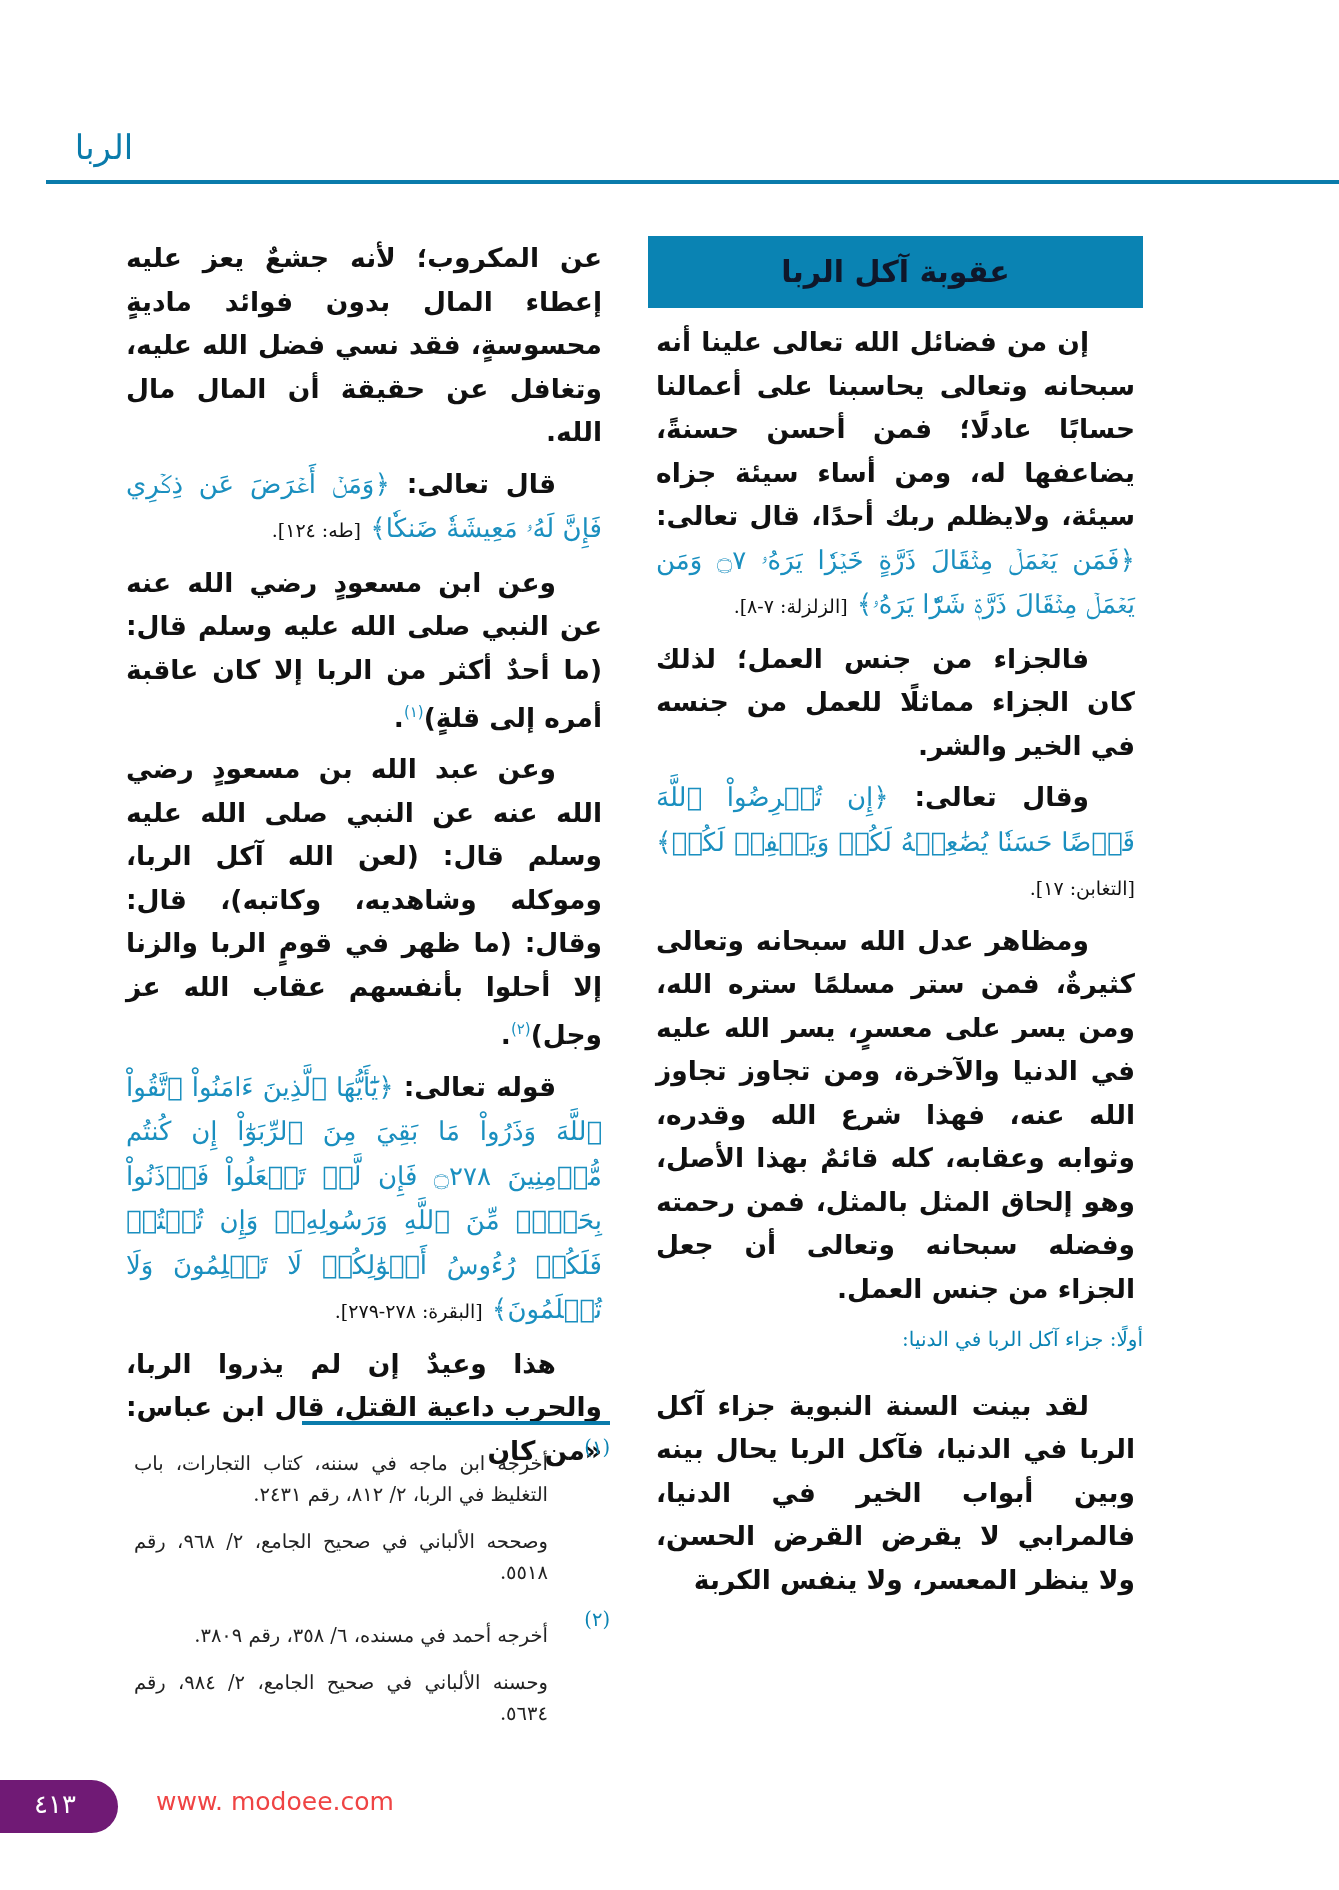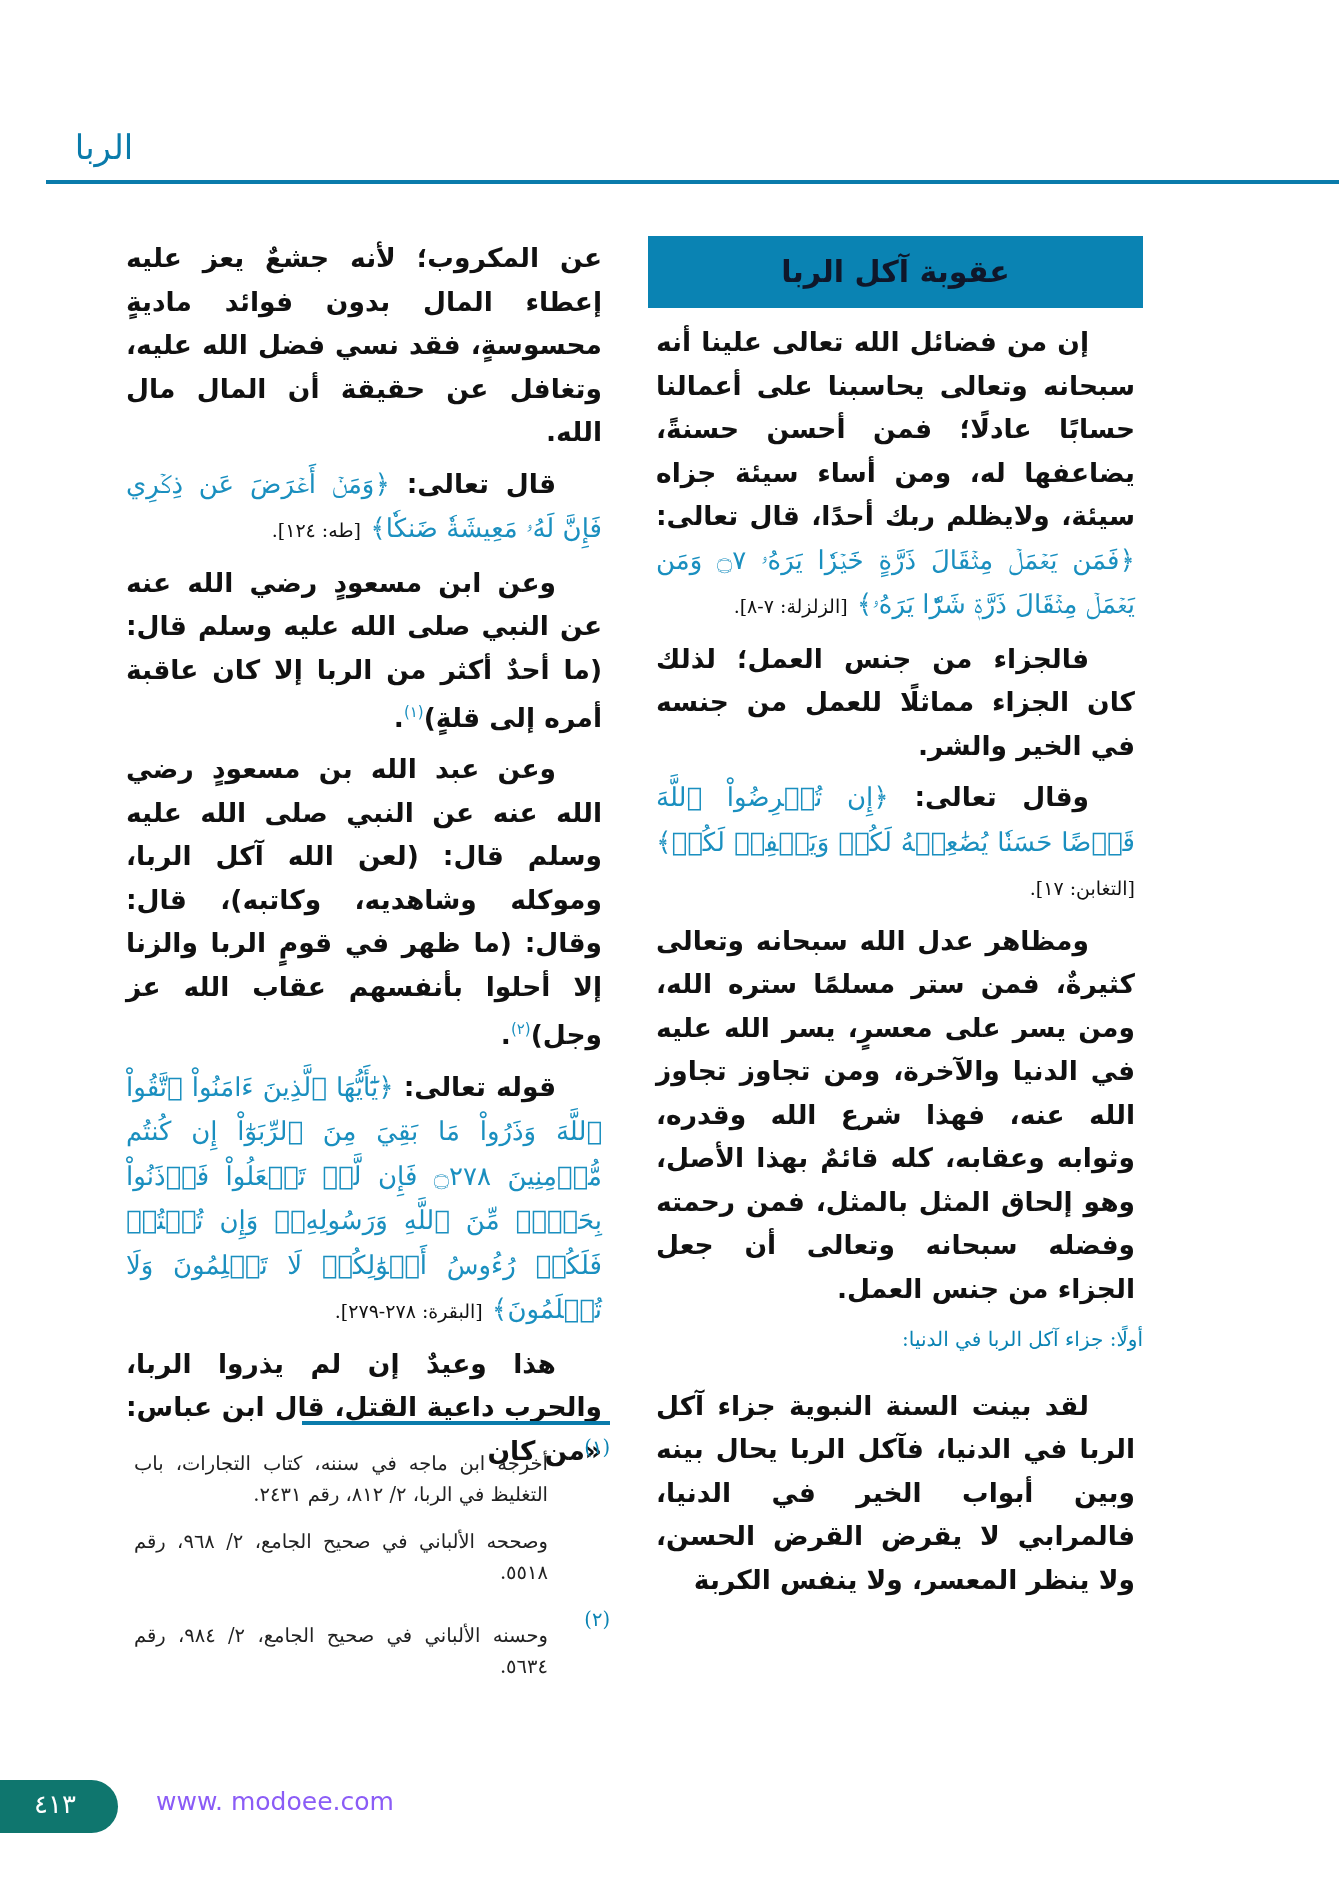--- a/index.html
+++ b/index.html
@@ -41,26 +41,26 @@
   }
   .footnotes {
     position: absolute; left: 118px; width: 492px; top: 1432px; direction: rtl;
     font-family: "DejaVu Serif", serif; font-size: 19.5px; line-height: 31px; color: #222;
   }
   .fn { display: flex; flex-direction: row; }
   .fn-num { color: #0a83b3; width: 46px; flex: none; }
   .fn-body { flex: 1; text-align: justify; text-align-last: right; }
   .fn-body p { margin: 16px; }
   .page-tab {
-    position: absolute; left: 0; top: 1780px; width: 118px; height: 53px; background: #0f766e;
+    position: absolute; left: 0; top: 1780px; width: 118px; height: 53px; background: #701a75;
     border-radius: 0 40px 40px 0; color: #ffffff; font-size: 26px; line-height: 48px;
     text-align: center; padding-right: 8px; box-sizing: border-box; direction: rtl;
   }
   .site-url {
-    position: absolute; left: 156px; top: 1784px; color: #8b5cf6;
+    position: absolute; left: 156px; top: 1784px; color: #ef4444;
     font-family: "DejaVu Sans", sans-serif; font-size: 25px; line-height: 36px;
   }
 </style>
 </head>
 <body>
 
 <div class="running-title">الربا</div>
 <div class="header-rule"></div>
 
 <div class="col col-right">
@@ -118,20 +118,21 @@
   <div class="fn">
     <span class="fn-num">(١)</span>
     <div class="fn-body">
       <p>أخرجه ابن ماجه في سننه، كتاب التجارات، باب التغليظ في الربا، ٢/ ٨١٢، رقم ٢٤٣١.</p>
       <p>وصححه الألباني في صحيح الجامع، ٢/ ٩٦٨، رقم ٥٥١٨.</p>
     </div>
   </div>
   <div class="fn">
     <span class="fn-num">(٢)</span>
     <div class="fn-body">
+      <p>أخرجه أحمد في مسنده، ٦/ ٣٥٨، رقم ٣٨٠٩.</p>
       <p>وحسنه الألباني في صحيح الجامع، ٢/ ٩٨٤، رقم ٥٦٣٤.</p>
     </div>
   </div>
 </div>
 
 <div class="page-tab">
   <span>٤١٣</span>
 </div>
 <div class="site-url">www. modoee.com</div>
 

